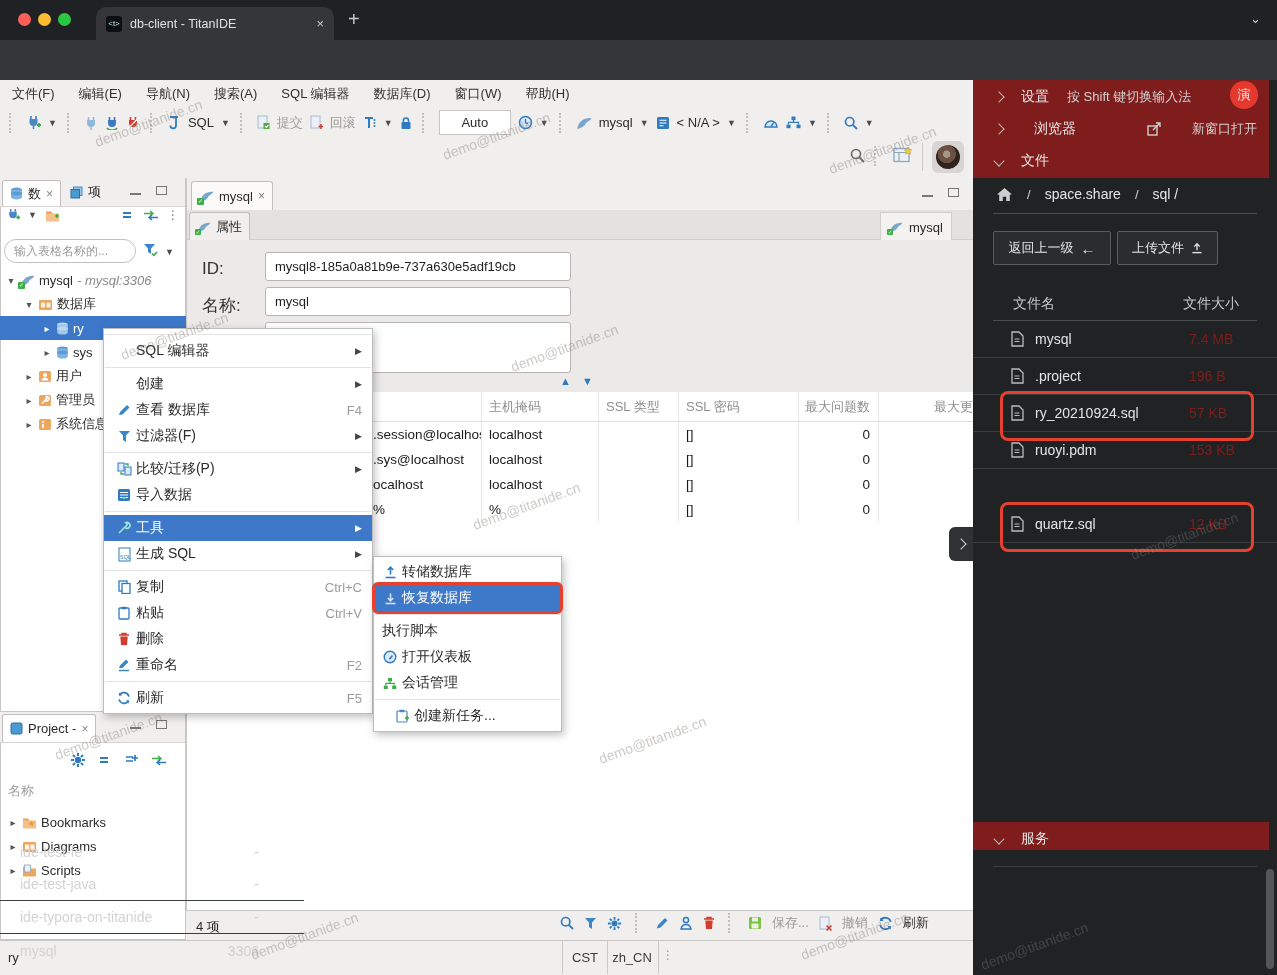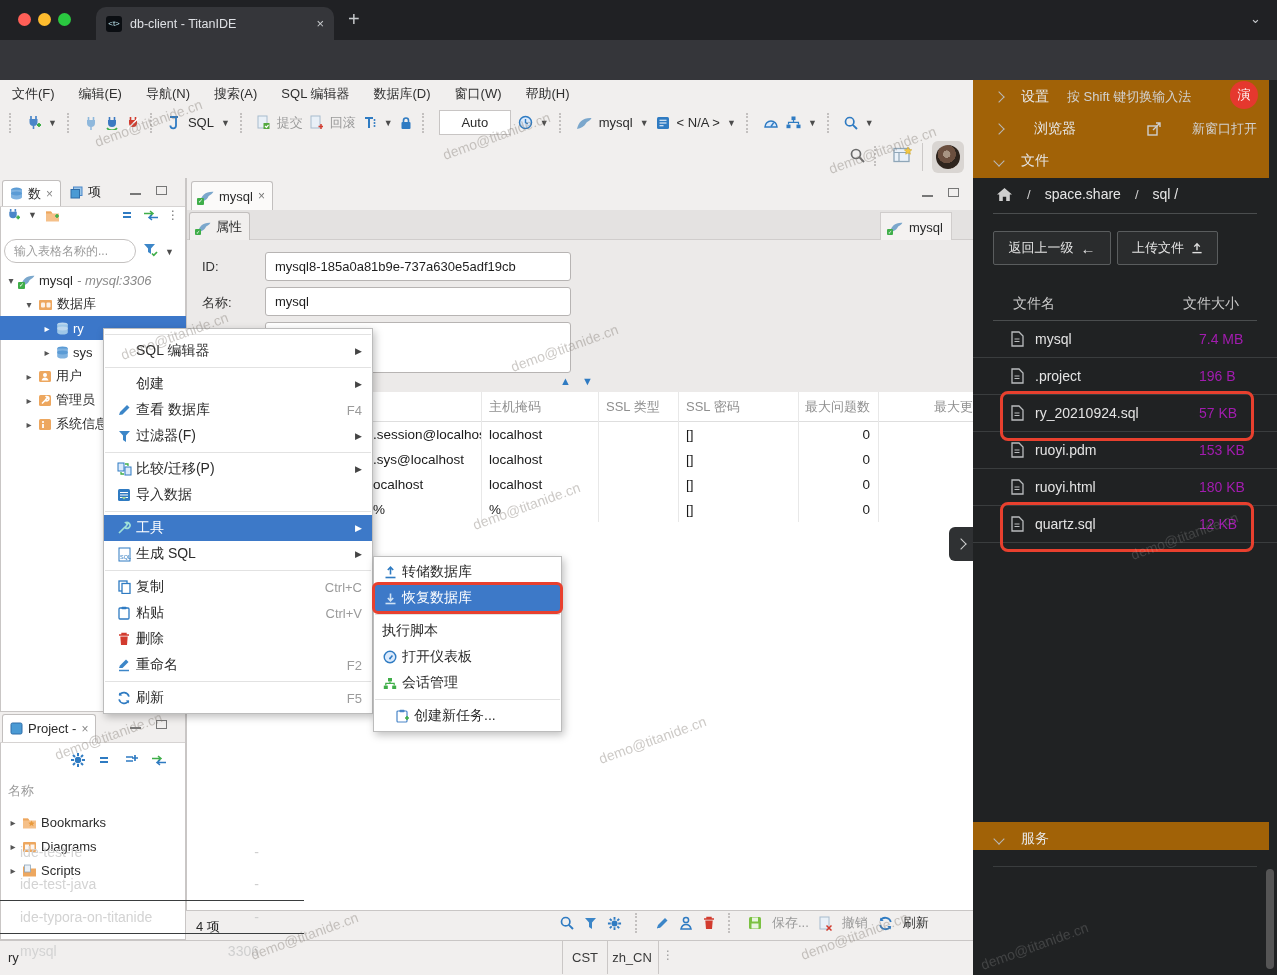--- a/index.html
+++ b/index.html
@@ -49,21 +49,21 @@
   .winbtn{width:11px;height:9px;border:1.4px solid #777;box-sizing:border-box;}
   .winmin{width:11px;height:3px;border:none;border-top:2px solid #777;margin-top:5px;}
   .trow{position:absolute;height:24px;display:flex;align-items:center;gap:4px;font-size:13px;width:186px;box-sizing:border-box;}
   .trow .ar{font-size:10px;color:#555;width:10px;text-align:center;}
   .selrow{background:#3c77c9;color:#fff;}
   .suffix{color:#8a8a8a;font-style:italic;}
   .filterin{border:1px solid #c4c1c0;border-radius:12px;height:24px;width:132px;box-sizing:border-box;
         font-size:12px;color:#555;padding:0 9px;font-family:inherit;background:#fff;}
   .filterin::placeholder{color:#9b9b9b;}
   
-  .formlbl{font-size:13px;color:#333;}
+  .formlbl{font-size:17px;color:#333;}
   .field{position:absolute;background:#fff;border:1px solid #b7b4b3;border-radius:3px;height:29px;box-sizing:border-box;
         font-size:13px;color:#1e1e1e;padding:0 9px;font-family:inherit;width:306px;}
   .gline{position:absolute;background:#e8e8e8;width:1px;}
   .gcell{position:absolute;height:25px;display:flex;align-items:center;font-size:13.5px;color:#1a1a1a;overflow:hidden;white-space:nowrap;}
   .ghead{position:absolute;height:30px;display:flex;align-items:center;font-size:13px;color:#8f8f8f;overflow:hidden;white-space:nowrap;}
   
   .cmenu{position:absolute;background:#fff;border:1px solid #bcbcbc;box-shadow:2px 3px 8px rgba(0,0,0,.25);
         z-index:50;padding:2px 0;box-sizing:border-box;}
   .cmi{height:26px;display:flex;align-items:center;padding:0 10px 0 8px;font-size:14px;color:#2b2b2b;position:relative;}
   .cmi .ic{width:24px;display:flex;justify-content:center;flex:0 0 24px;}
@@ -71,33 +71,33 @@
   .cml{white-space:nowrap;}
   .cms{margin-left:auto;color:#9b9b9b;font-size:13px;padding-left:18px;}
   .cma{margin-left:auto;color:#444;font-size:9px;padding-left:18px;}
   .cmi.sel{background:#3d79c8;color:#fff;}
   .cmi.sel .cma{color:#fff;}
   .cmsep{height:1px;background:#e2e2e2;margin:3px 1px;}
   .annot{position:absolute;left:-2px;right:-2px;top:-3px;bottom:-3px;border:3px solid #e8402e;border-radius:6px;pointer-events:none;}
   .redbox{position:absolute;border:3px solid #e8402e;border-radius:8px;z-index:40;pointer-events:none;}
   
   .sb{left:973px;top:80px;width:304px;height:895px;background:#202223;}
-  .sbhead{position:absolute;left:0;width:296px;background:#a16207;}
+  .sbhead{position:absolute;left:0;width:296px;background:#7f1d1d;}
   .chev{display:inline-block;width:7px;height:7px;border-right:1.6px solid #b9b9b9;border-bottom:1.6px solid #b9b9b9;}
   .chr{transform:rotate(-45deg);}
   .chd{transform:rotate(45deg);}
   .sbl{color:#e6e6e6;font-size:14px;}
   .sbhint{color:#d2d2d2;font-size:13px;}
   .badge{position:absolute;width:28px;height:28px;border-radius:50%;background:#e5382e;color:#fff;font-size:13px;
         display:flex;align-items:center;justify-content:center;z-index:5;}
   .sbbtn{position:absolute;height:34px;border:1px solid #5a5d5e;background:#2a2c2d;border-radius:2px;color:#e3e3e3;
         font-size:13px;display:flex;align-items:center;justify-content:center;gap:7px;box-sizing:border-box;}
   .frow{position:absolute;left:0;width:304px;height:37px;display:flex;align-items:center;border-bottom:1px solid #3a3d3e;box-sizing:border-box;}
   .fname{color:#e4e4e4;font-size:14px;margin-left:62px;}
-  .fsize{color:#a21caf;font-size:14px;position:absolute;left:226px;}
+  .fsize{color:#7f1d1d;font-size:14px;position:absolute;left:216px;}
   .srow{position:absolute;left:0;width:304px;height:33px;display:flex;align-items:center;border-bottom:1px solid #3a3d3e;box-sizing:border-box;}
   .sname{color:#d3d3d3;font-size:14px;margin-left:20px;}
   .sval{color:#cfcfcf;font-size:14px;position:absolute;right:45px;}
   .handle{position:absolute;left:949px;top:527px;width:24px;height:34px;background:#2f3133;border-radius:6px 0 0 6px;
         display:flex;align-items:center;justify-content:center;z-index:30;}
   
   .sbar{left:0;top:940px;width:973px;height:35px;background:#f1efee;border-top:1px solid #c9c6c5;}
   .scell{position:absolute;top:940px;height:34px;display:flex;align-items:center;justify-content:center;
         border-left:1px solid #cac7c6;border-right:1px solid #cac7c6;font-size:13px;color:#3a3a3a;}
 </style>
@@ -948,30 +948,20 @@
   <div class="frow" style="left:973px;top:432px">
     <span style="position:absolute;left:37px">
         <svg width="14" height="16" viewBox="0 0 14 16">
           <path d="M2 1h7l4 4v10H2z" fill="none" stroke="#b9bcbe" stroke-width="1.3"></path>
           <path d="M4.5 8h5M4.5 10.5h5" stroke="#b9bcbe" stroke-width="1.1"></path>
         </svg>
       </span>
     <span class="fname">ruoyi.pdm</span>
       <span class="fsize">153 KB</span>
   </div>
-  <div class="frow" style="left:973px;top:469px">
-    <span style="position:absolute;left:37px">
-        <svg width="14" height="16" viewBox="0 0 14 16">
-          <path d="M2 1h7l4 4v10H2z" fill="none" stroke="#b9bcbe" stroke-width="1.3"></path>
-          <path d="M4.5 8h5M4.5 10.5h5" stroke="#b9bcbe" stroke-width="1.1"></path>
-        </svg>
-      </span>
-    <span class="fname">ruoyi.html</span>
-      <span class="fsize">180 KB</span>
-  </div>
   <div class="frow" style="left:973px;top:506px">
     <span style="position:absolute;left:37px">
         <svg width="14" height="16" viewBox="0 0 14 16">
           <path d="M2 1h7l4 4v10H2z" fill="none" stroke="#b9bcbe" stroke-width="1.3"></path>
           <path d="M4.5 8h5M4.5 10.5h5" stroke="#b9bcbe" stroke-width="1.1"></path>
         </svg>
       </span>
     <span class="fname">quartz.sql</span>
       <span class="fsize">12 KB</span>
   </div>

